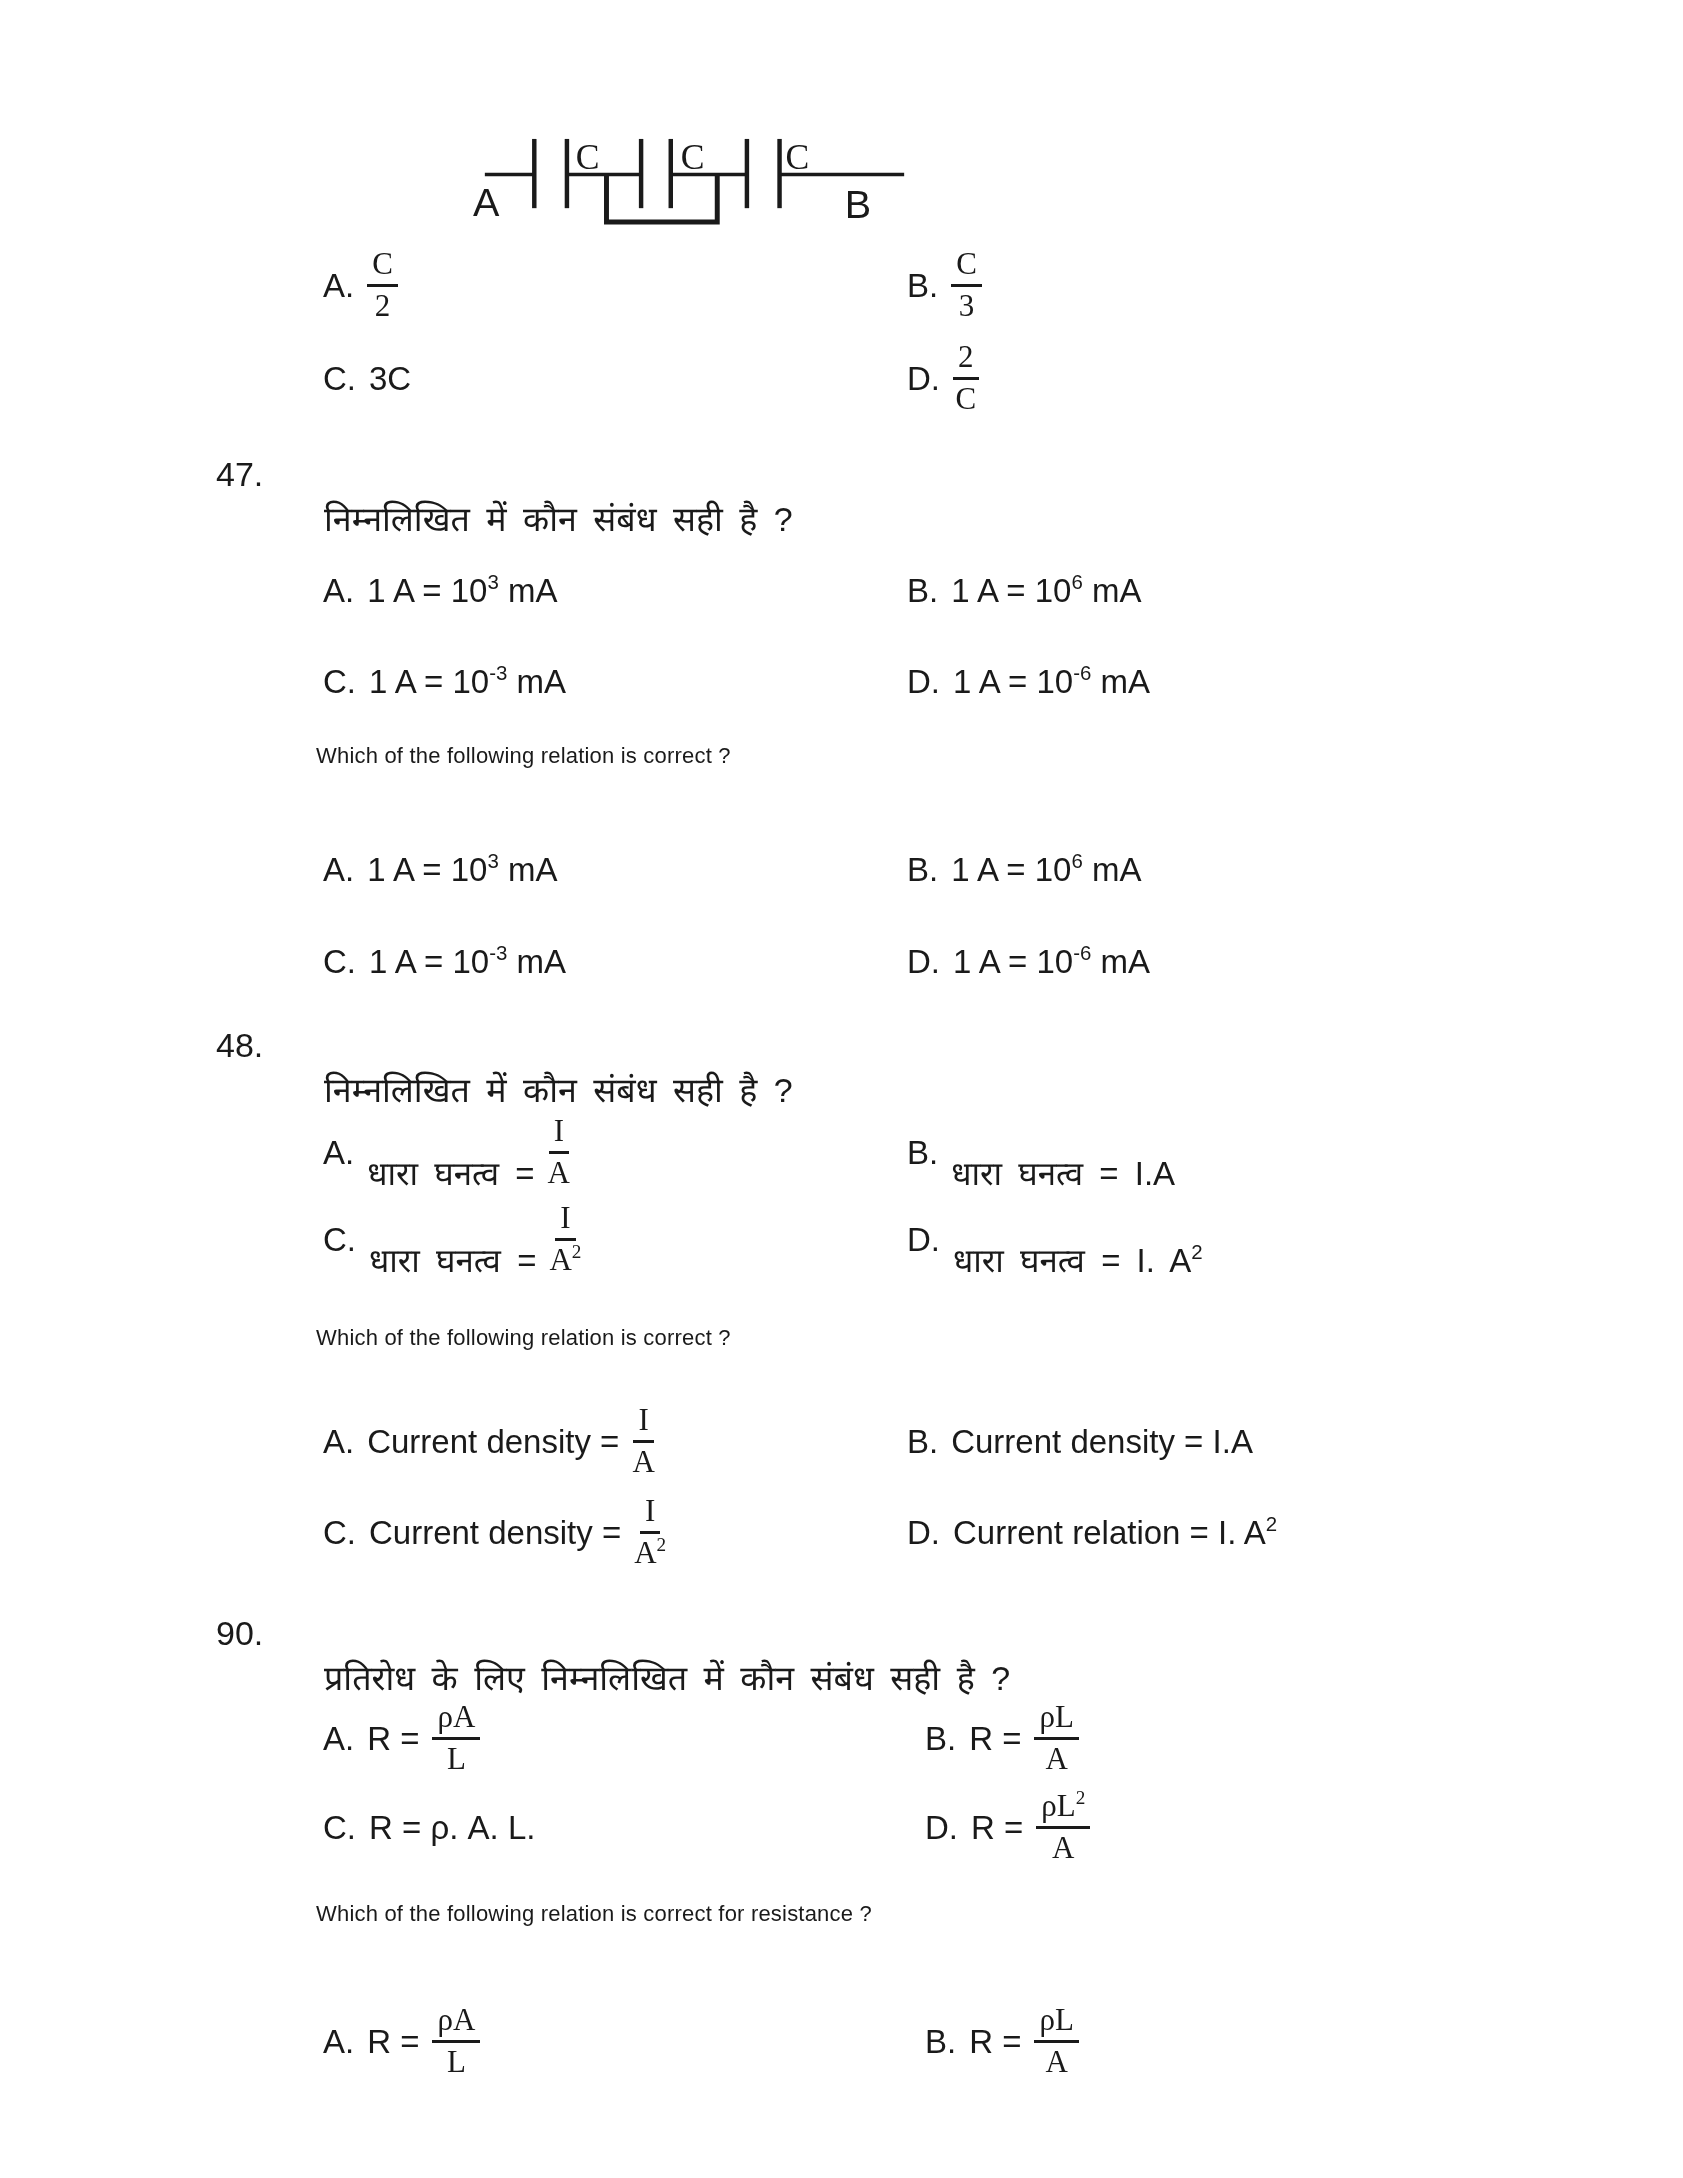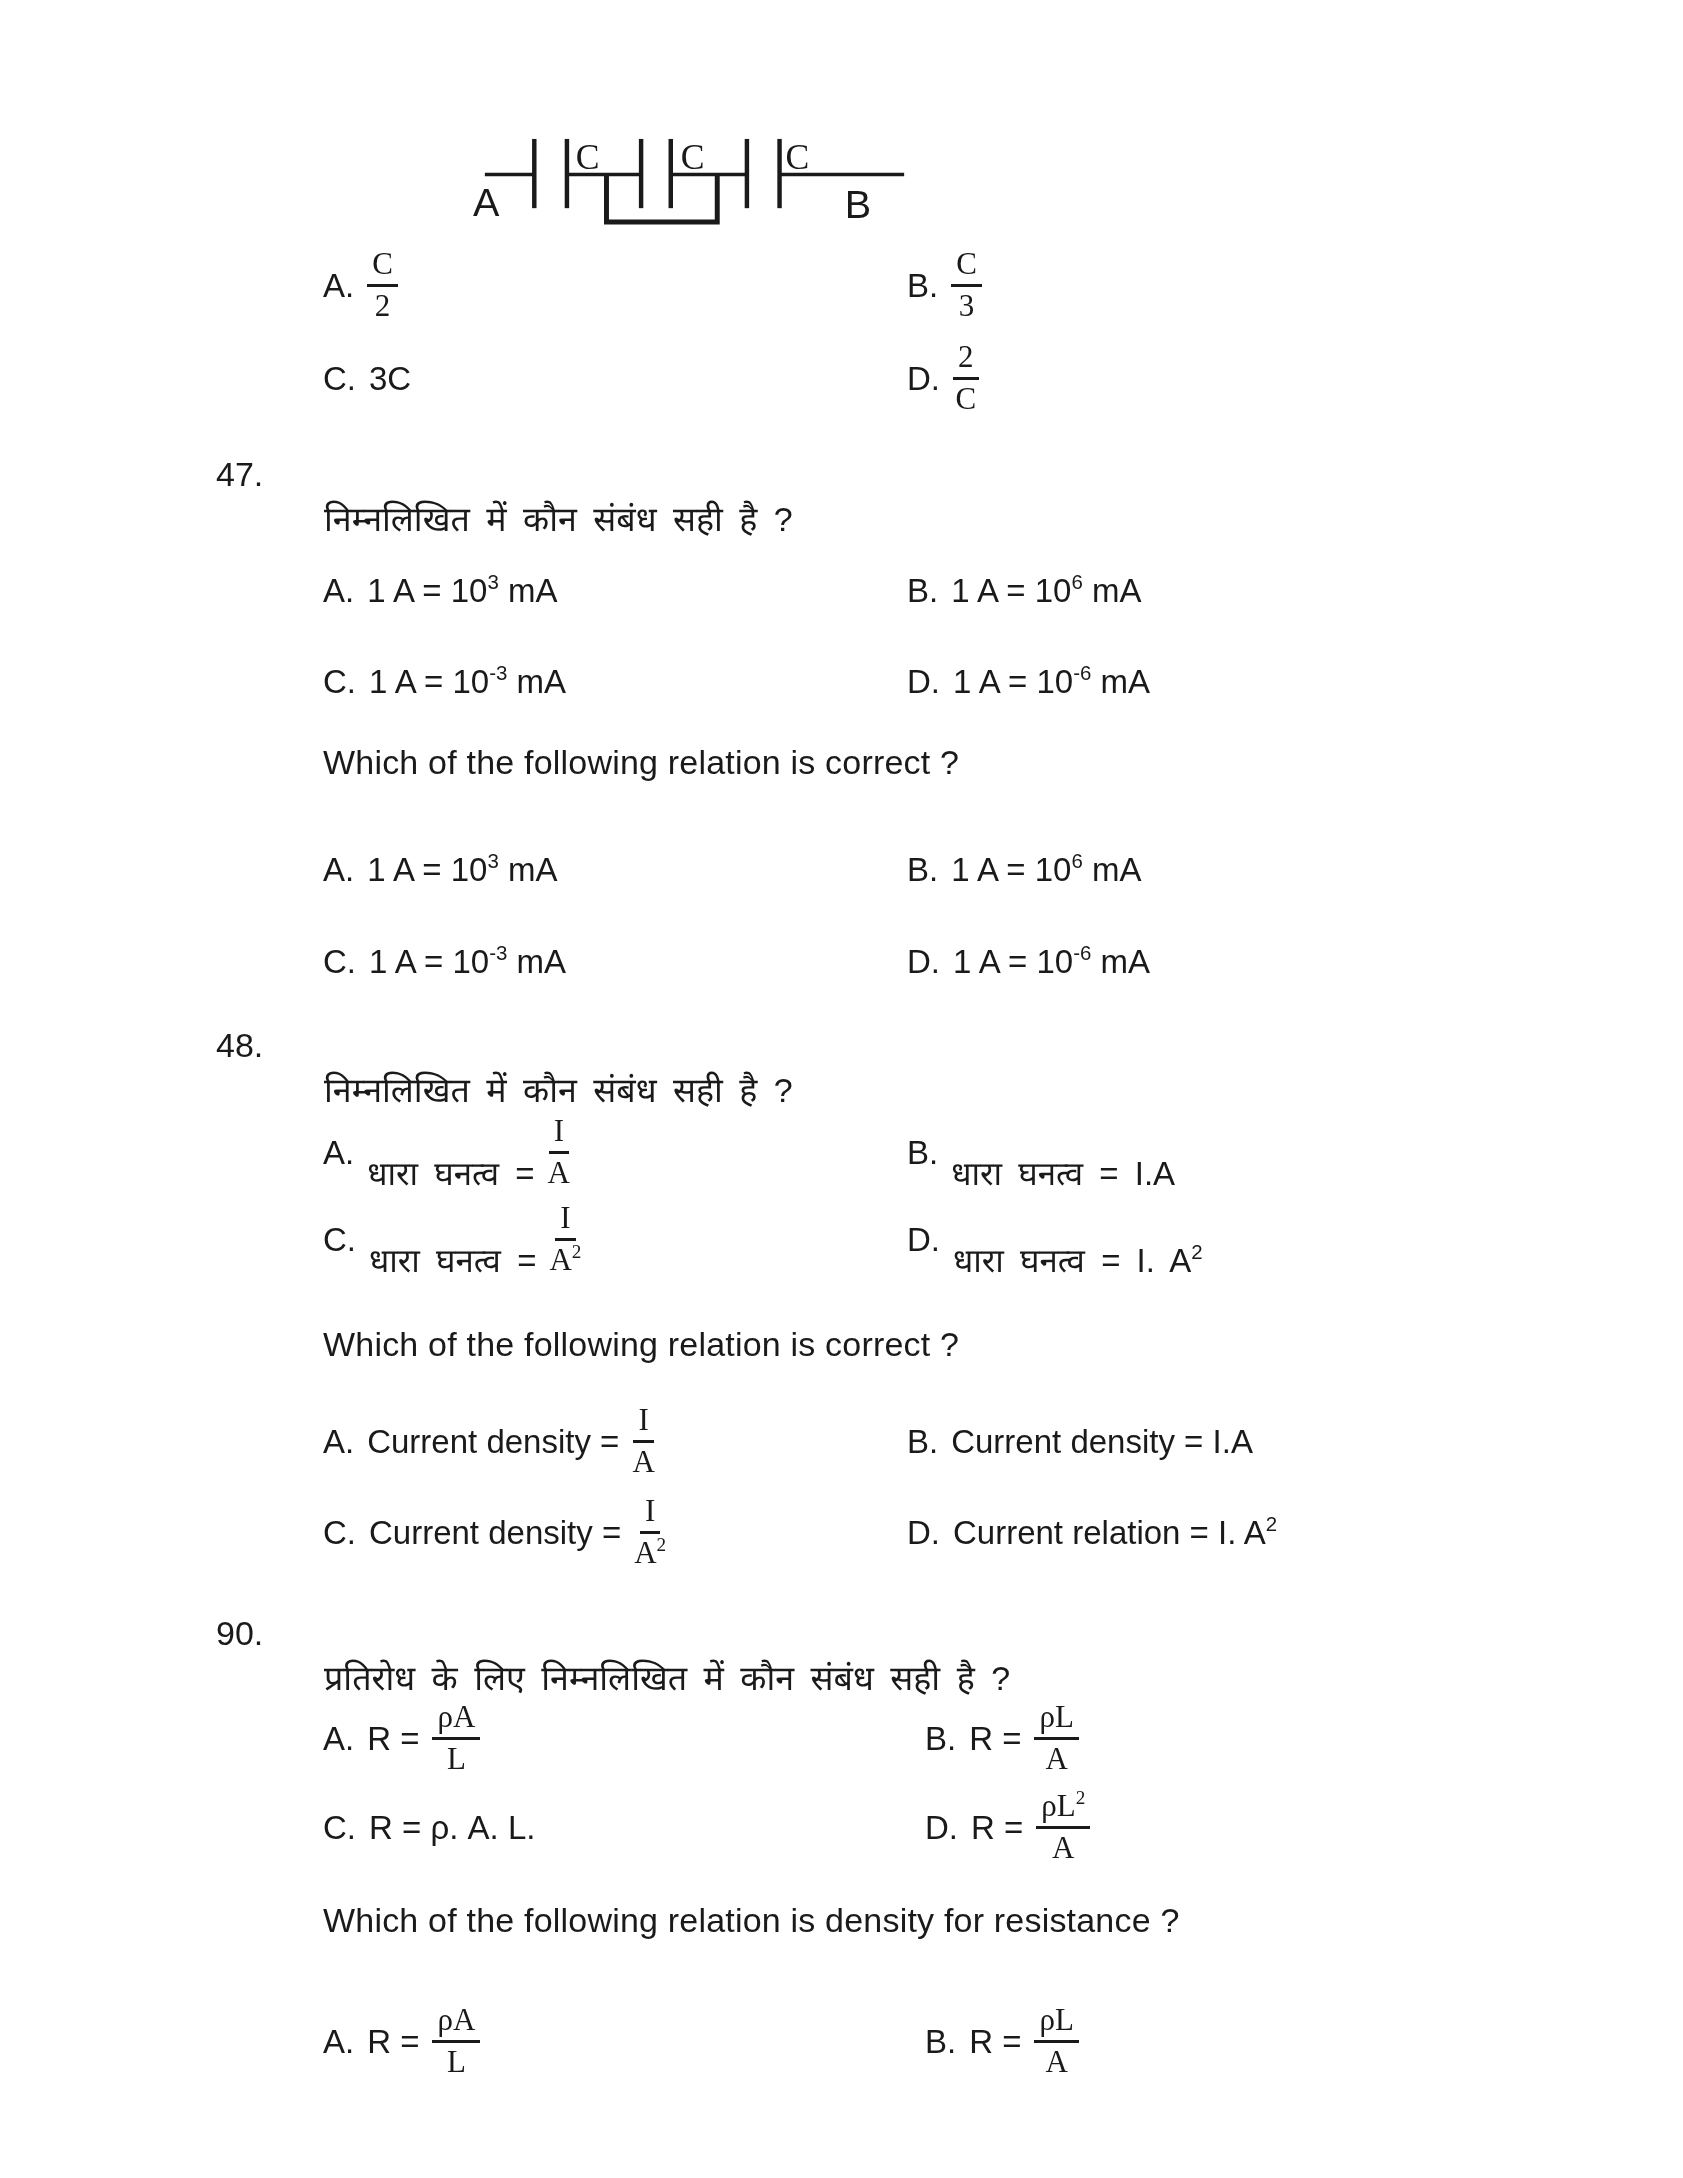--- a/index.html
+++ b/index.html
@@ -12,21 +12,21 @@
   .circuit { position:absolute; left:471px; top:125px; width:447px; height:107px; }
   .row { position:absolute; left:0; width:100%; }
   .opt { position:absolute; top:0; height:100%; display:flex; align-items:center; column-gap:13px; font-size:33px; white-space:nowrap; }
   .col-a { left:323px; }
   .col-b { left:907px; }
   .col-b2 { left:925px; }
   .qline { position:absolute; left:0; width:100%; font-size:34px; }
   .qnum  { position:absolute; left:216px; }
   .qtext { position:absolute; left:324px; }
   .hindi { word-spacing:7px;margin-top:40px; }
-  .eline { position:absolute; left:323px; font-size:34px; letter-spacing:0.2px;text-align:right; }
+  .eline { position:absolute; left:316px; font-size:22px; letter-spacing:0.2px;text-align:right; }
   .frac { display:inline-flex; flex-direction:column; align-items:center;
           font-family:"Liberation Serif","DejaVu Serif",serif; font-size:31px; line-height:1.12; }
   .frac .num { display:inline-block; border-bottom:3px solid #1a1a1a; padding:0 5px 2px; }
   .frac .den { display:inline-block; padding-top:2px; }
   sup.exp { font-size:0.62em; vertical-align:baseline; position:relative; top:-0.62em; }
   .otext, .olead, .olabel { display:inline-block; }
   svg text { fill:#1a1a1a; }
   .svg-sans { font-family:"Liberation Sans","DejaVu Sans",sans-serif; font-size:40px; }
   .svg-serif { font-family:"Liberation Serif","DejaVu Serif",serif; font-size:36px; }
 </style>
@@ -233,21 +233,21 @@
     <div class="opt col-b2">
       <span class="olabel">D.</span>
       <span class="olead">R =</span>
       <span class="frac">
           <span class="num"><span>ρL</span><sup class="exp">2</sup></span>
           <span class="den"><span>A</span></span>
         </span>
     </div>
   </div>
 
-  <div class="eline" style="top:1901px">Which of the following relation is density for resistance ?</div>
+  <div class="eline" style="top:1901px">Which of the following relation is correct for resistance ?</div>
 
   <div class="row" style="top:1996px;height:91px">
     <div class="opt col-a">
       <span class="olabel">A.</span>
       <span class="olead">R =</span>
       <span class="frac">
           <span class="num"><span>ρA</span><sup class="exp"></sup></span>
           <span class="den"><span>L</span></span>
         </span>
     </div>

